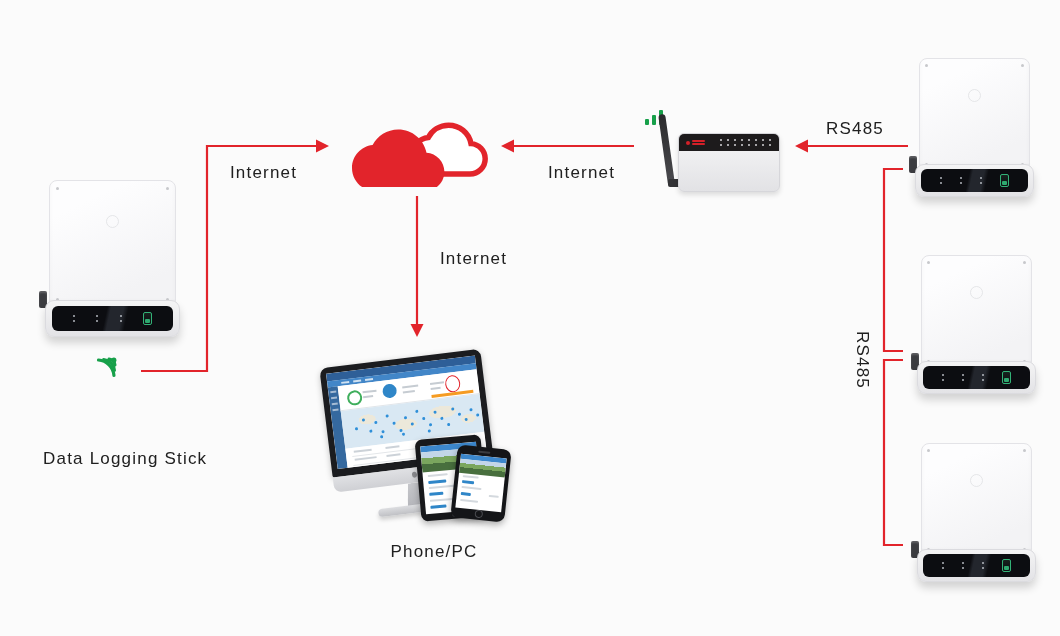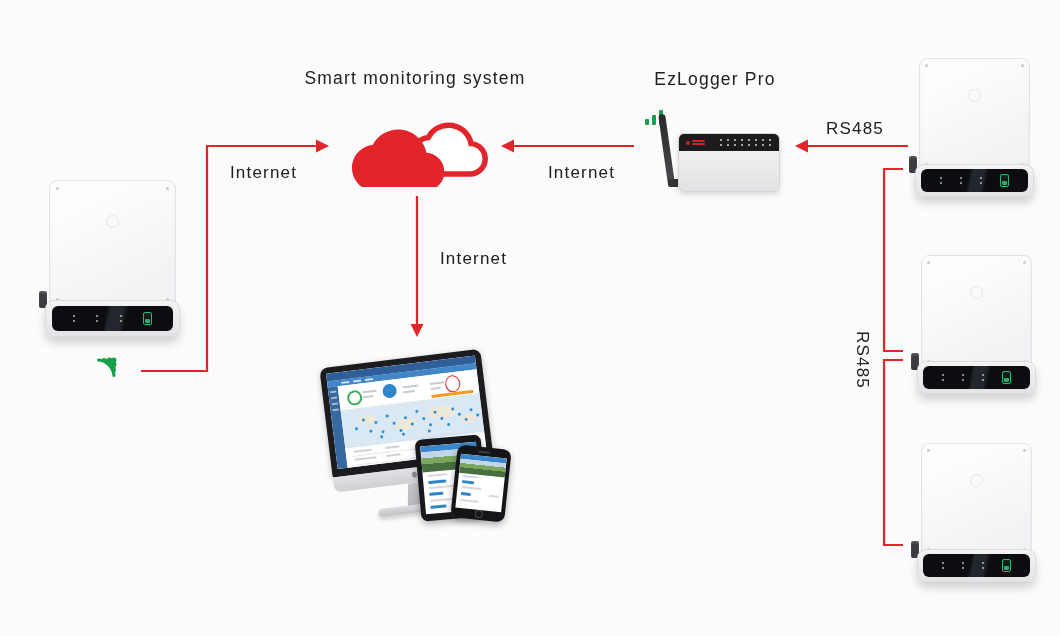--- a/index.html
+++ b/index.html
@@ -131,27 +131,27 @@
       <path d="M903,360 L884,360 L884,545 L903,545"></path>
     </g>
     <g fill="#e2242b">
       <polygon points="316,139.5 329,146 316,152.5"></polygon>
       <polygon points="514,139.5 501,146 514,152.5"></polygon>
       <polygon points="410.5,324 423.5,324 417,337"></polygon>
       <polygon points="808,139.5 795,146 808,152.5"></polygon>
     </g>
   </svg>
 
-  <div class="lbl big center" style="left:270px;top:68px;width:290px;">Smart monitoring system</div>
-  <div class="lbl big center" style="left:630px;top:69px;width:170px;">EzLogger Pro</div>
   <div class="lbl center" style="left:211px;top:163px;width:105px;">Internet</div>
   <div class="lbl center" style="left:529px;top:163px;width:105px;">Internet</div>
   <div class="lbl center" style="left:421px;top:249px;width:105px;">Internet</div>
   <div class="lbl center" style="left:805px;top:119px;width:100px;">RS485</div>
   <div class="lbl center" style="left:807px;top:350px;width:110px;transform:rotate(90deg);transform-origin:center;">RS485</div>
+  <div class="lbl" style="left:43px;top:449px;">Data Logging Stick</div>
+  <div class="lbl center" style="left:354px;top:542px;width:160px;">Phone/PC</div>
 
   <div class="cloud-wrap">
     <svg width="145" height="84" viewBox="0 0 145 84">
       <g transform="translate(64,10) scale(3.05)">
         <path d="M19.35 10.04C18.67 6.59 15.64 4 12 4 9.11 4 6.6 5.64 5.35 8.04 2.34 8.36 0 10.91 0 14c0 3.31 2.69 6 6 6h13c2.76 0 5-2.24 5-5 0-2.64-2.05-4.78-4.65-4.96z" fill="#ffffff" stroke="#e2242b" stroke-width="1.8"></path>
       </g>
       <g transform="translate(4,11) scale(3.85)">
         <path d="M19.35 10.04C18.67 6.59 15.64 4 12 4 9.11 4 6.6 5.64 5.35 8.04 2.34 8.36 0 10.91 0 14c0 3.31 2.69 6 6 6h13c2.76 0 5-2.24 5-5 0-2.64-2.05-4.78-4.65-4.96z" fill="#e2242b"></path>
       </g>
     </svg>

